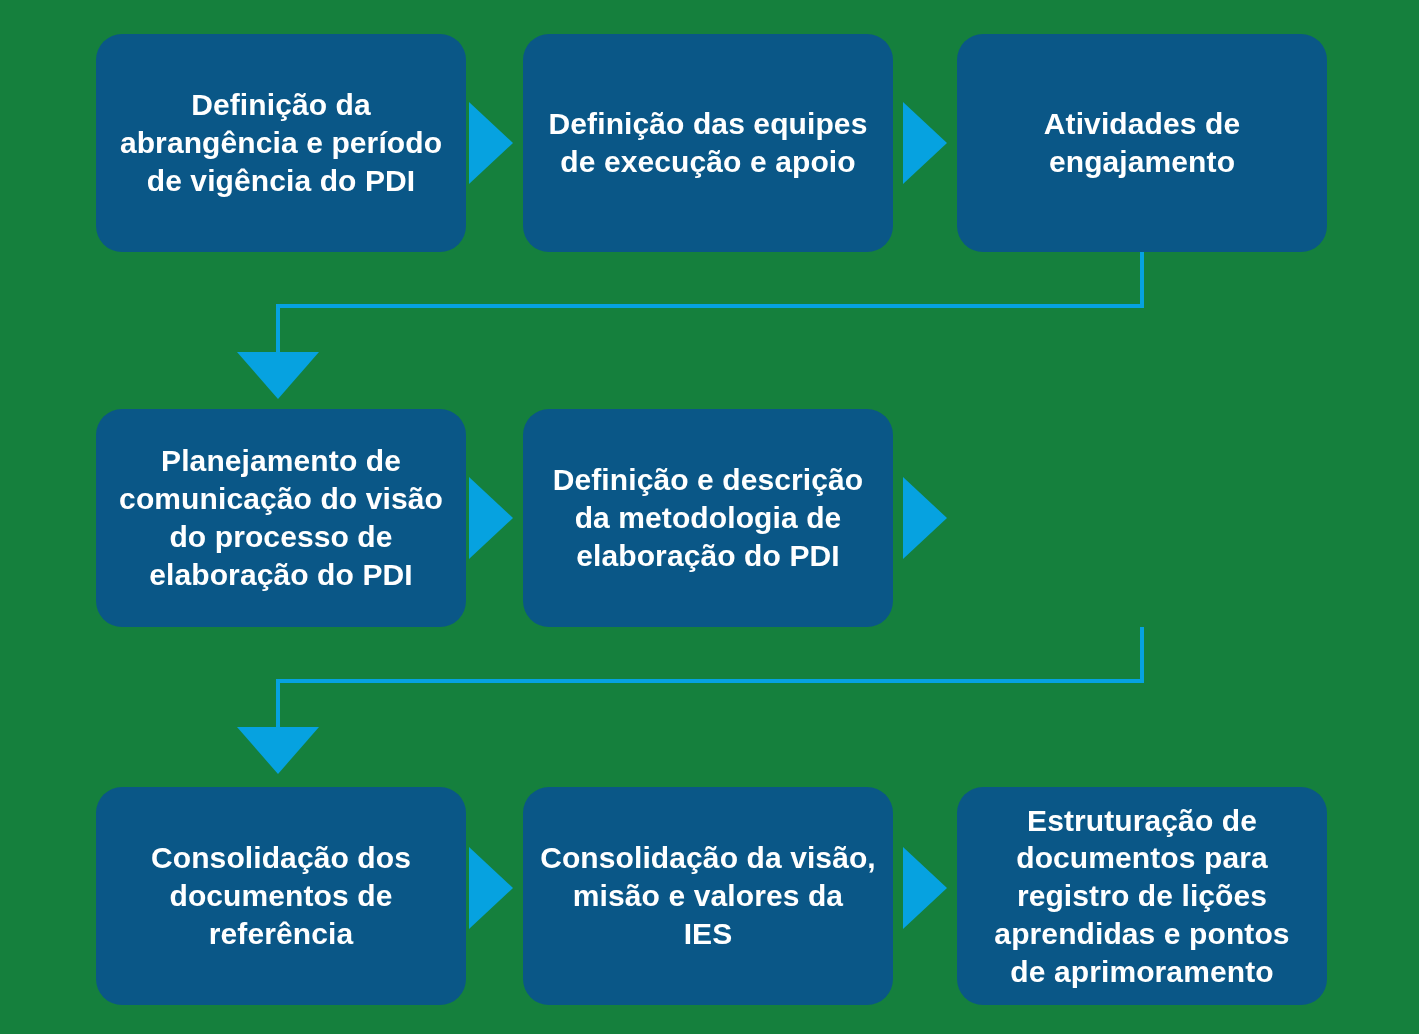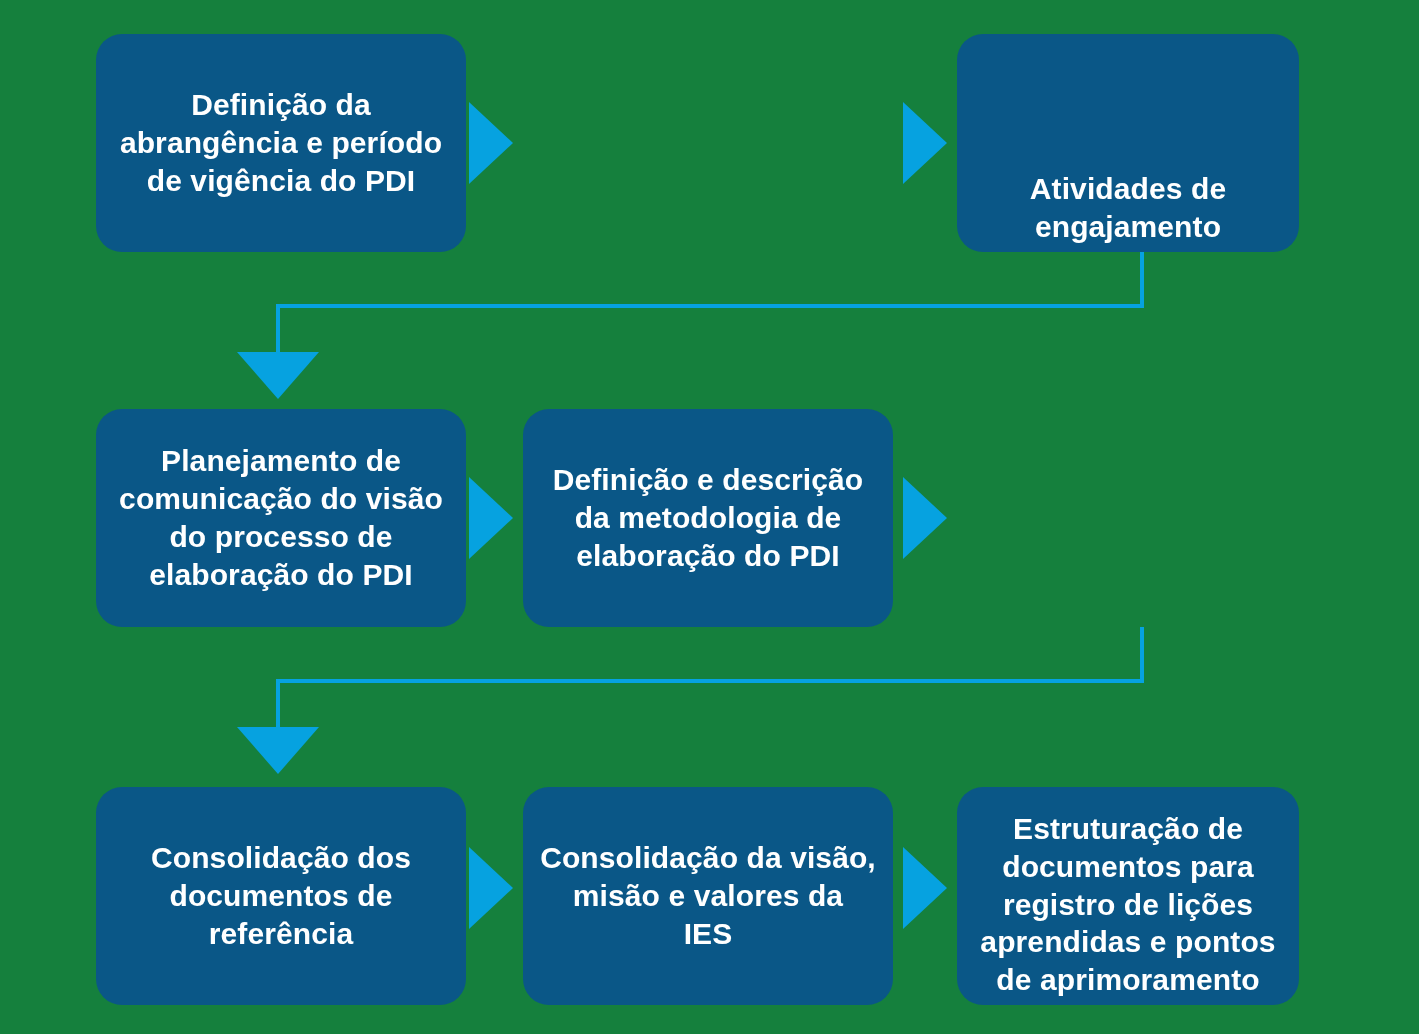--- a/index.html
+++ b/index.html
@@ -61,21 +61,21 @@
     position: absolute;
     width: 0;
     height: 0;
     border-left: 41px solid transparent;
     border-right: 41px solid transparent;
     border-top: 47px solid #06a2e0;
   }
   
   .col-1 { left: 96px;  width: 370px; }
   .col-2 { left: 523px; width: 370px; }
-  .col-3 { left: 957px; width: 342px; align-items: flex-end; }
+  .col-3 { left: 957px; width: 370px; }
 
   .row-1 { top: 34px;  height: 218px; }
   .row-2 { top: 409px; height: 218px; }
   .row-3 { top: 779px; height: 218px; margin-top: 8px; }
 
   .arr-row-1 { top: 102px; }
   .arr-row-2 { top: 477px; }
   .arr-row-3 { top: 847px; }
 
   .arr-gap-1 { left: 469px; }
@@ -87,20 +87,24 @@
 <div id="flow-root">
 
   <div class="flow-box row-1 col-1">
     <span class="flow-box-label">Definição da
 abrangência e período
 de vigência do PDI</span>
   </div>
 
   <div class="arrow-right arr-row-1 arr-gap-1"></div>
 
+  <div class="flow-box row-1 col-2">
+    <span class="flow-box-label">Definição das equipes
+de execução e apoio</span>
+  </div>
 
   <div class="arrow-right arr-row-1 arr-gap-2"></div>
 
   <div class="flow-box row-1 col-3">
     <span class="flow-box-label">Atividades de
 engajamento</span>
   </div>
 
   <div class="elbow-vert-right" style="left:1140px; top:252px; width:4px; height:56px;"></div>
   <div class="elbow-horiz" style="left:276px; top:304px; width:868px; height:4px;"></div>

